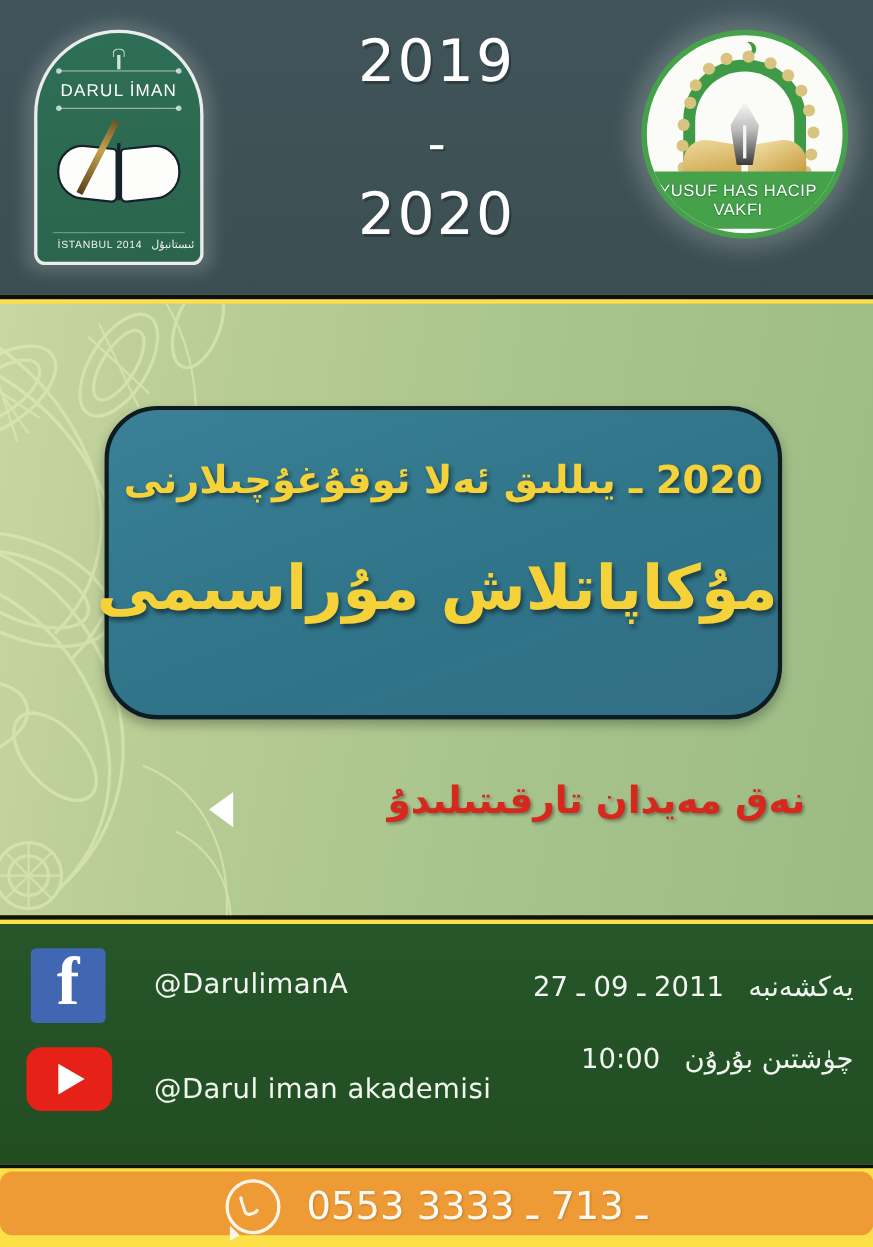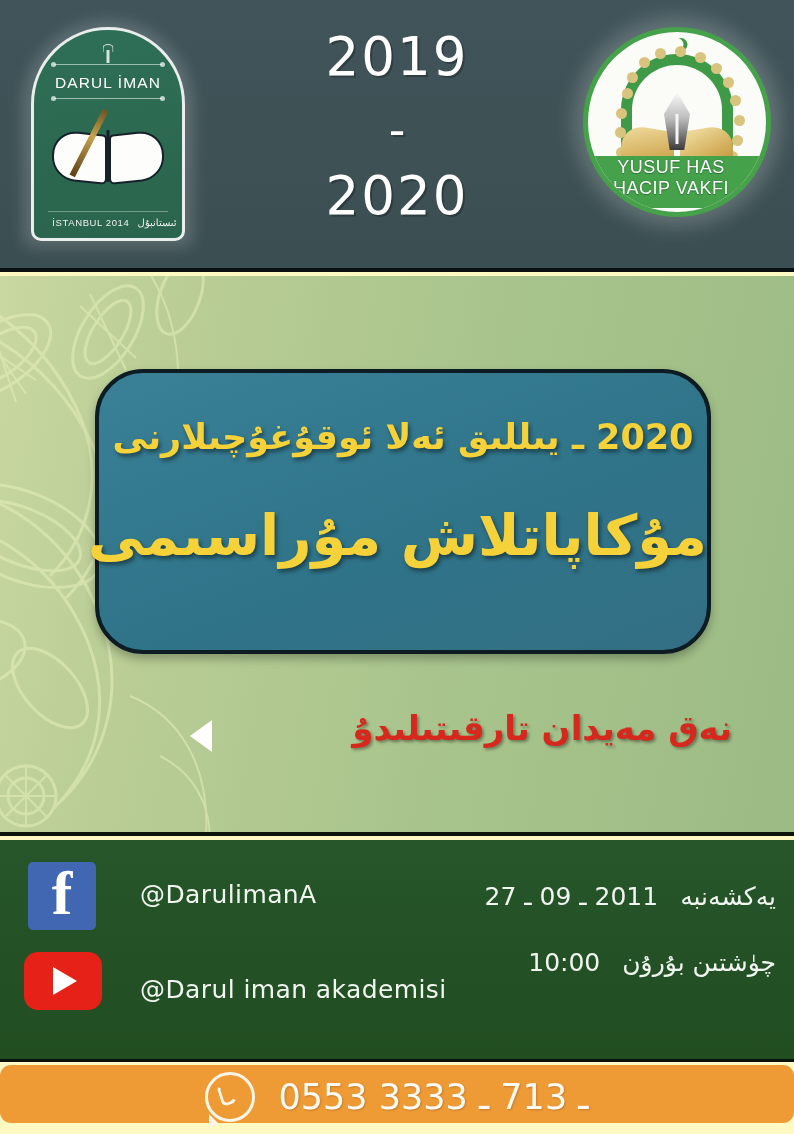--- a/index.html
+++ b/index.html
@@ -6,21 +6,21 @@
     margin: 0;
     padding: 0;
     background: #222;
   }
   .poster {
     position: relative;
     width: 794px;
     height: 1134px;
     overflow: hidden;
     font-family: "DejaVu Sans", sans-serif;
-    background: #fef9c3;
+    background: #fde047;
   }
 
   
   .header {
     position: absolute;
     left: 0; top: 0;
     width: 794px; height: 272px;
     background: linear-gradient(180deg,#40545a 0%, #3e5155 55%, #3b4e52 100%);
     border-bottom: 4px solid #0b1113;
     box-sizing: border-box;
@@ -215,21 +215,21 @@
     position: absolute; left: 0; right: 0; top: 140px;
     text-align: center;
     color: #c4121f;
     font-size: 16px;
     font-family: "DejaVu Sans", sans-serif;
   }
   .crest-right .arc {
     position: absolute; left: 0; right: 12px; bottom: 13px;
     text-align: center;
     color: #fff;
-    font-size: 18px;
+    font-size: 15px;
     letter-spacing: .5px;
     font-family: "Liberation Sans", sans-serif;
     text-shadow: 0 0 2px #2d7a36, 0 1px 0 #2d7a36;
   }
   .crest-right .arcband {
     position: absolute; left: 4px; right: 4px; bottom: 4px; height: 52px;
     border-radius: 0 0 100px 100px;
     background: #46a14b;
     overflow: hidden;
   }

